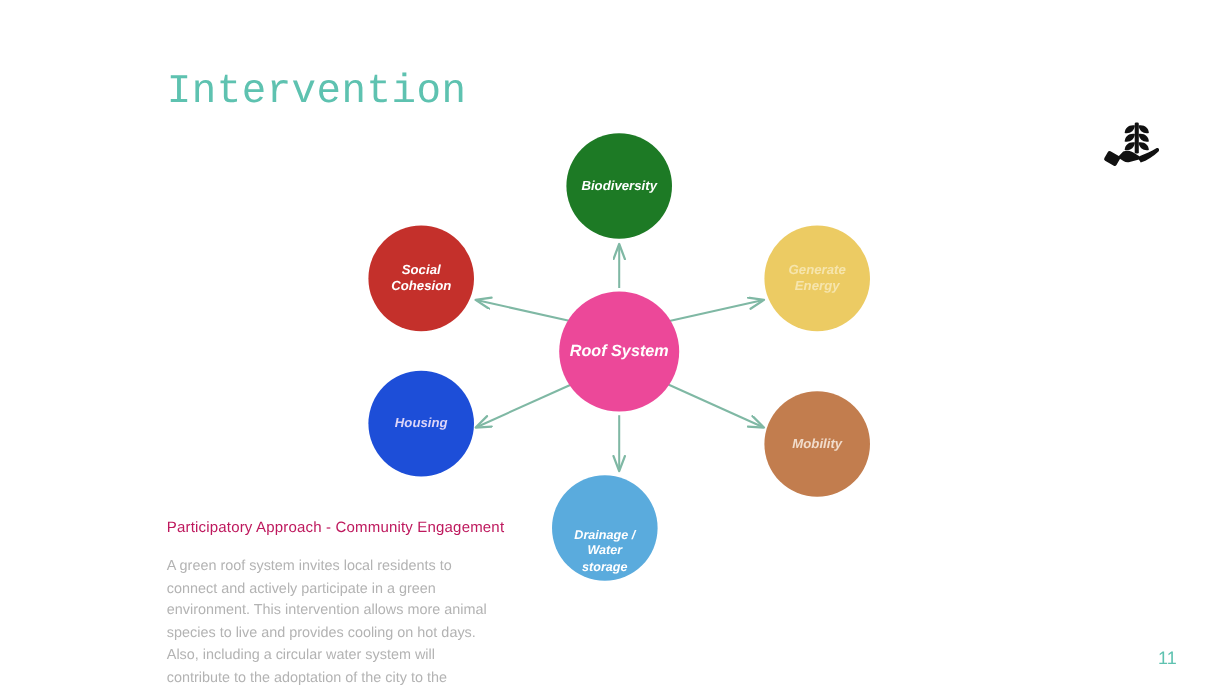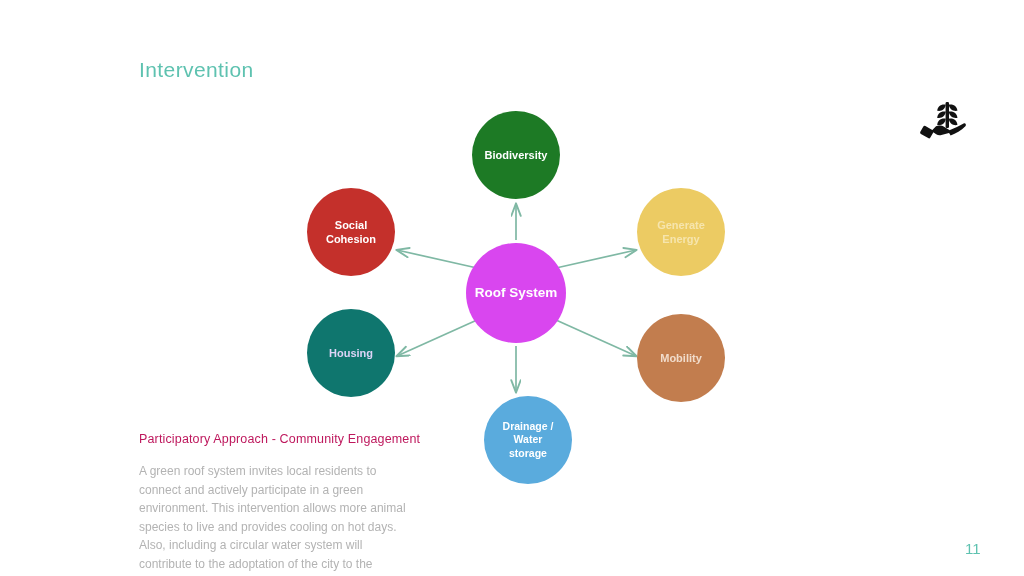--- a/index.html
+++ b/index.html
@@ -21,22 +21,22 @@
     position: absolute;
     inset: 0;
     background: #ffffff;
   }
 
   
   #page-title {
     position: absolute;
     left: 139px;
     top: 58px;
-    font-family: Liberation Sans, sans-serif;
-    font-size: 21px;
+    font-family: Liberation Mono, monospace;
+    font-size: 34px;
     font-weight: 400;
     letter-spacing: 0.4px;
     color: #5ec2b0;
     white-space: nowrap;
   }
 
   
   #logo {
     position: absolute;
     left: 919px;
@@ -67,20 +67,21 @@
     border-radius: 50%;
     display: flex;
     align-items: center;
     justify-content: center;
     text-align: center;
     color: #ffffff;
     font-weight: bold;
     line-height: 1.28;
     box-sizing: border-box;
     padding: 4px;
+    font-style: italic;
   }
   .node .node-label { display: block; white-space: pre-line; }
 
   .node-center {
     width: 100px;
     height: 100px;
     left: 466px;
     top: 243px;
     font-size: 13.5px;
     z-index: 3;
@@ -89,22 +90,22 @@
     width: 88px;
     height: 88px;
     font-size: 11px;
     z-index: 3;
   }
 
   #node-biodiversity { left: 472px; top: 111px; }
   #node-social       { left: 307px; top: 188px; }
   #node-energy       { left: 637px; top: 188px; }
   #node-housing      { left: 307px; top: 309px; }
-  #node-mobility     { left: 637px; top: 314px; }
-  #node-drainage     { left: 484px; top: 396px; font-size: 10.5px; }
+  #node-mobility     { left: 637px; top: 326px; }
+  #node-drainage     { left: 460px; top: 396px; font-size: 10.5px; align-items: flex-end; }
 
   
   #body-text {
     position: absolute;
     left: 139px;
     top: 432px;
     width: 300px;
   }
   #body-heading {
     font-size: 12.5px;
@@ -172,39 +173,39 @@
 
         <line x1="516" y1="240" x2="516" y2="204"></line>
         <line x1="477" y1="268" x2="397" y2="250"></line>
         <line x1="556" y1="268" x2="636" y2="250"></line>
         <line x1="477" y1="320" x2="397" y2="356"></line>
         <line x1="556" y1="320" x2="636" y2="356"></line>
         <line x1="516" y1="346" x2="516" y2="392"></line>
       </g>
     </svg>
 
-    <div class="node node-center" id="node-center" style="background:#d946ef;color:#ffffff;">
+    <div class="node node-center" id="node-center" style="background:#ec4899;color:#ffffff;">
       <span class="node-label">Roof System</span>
     </div>
 
     <div class="node node-sat" id="node-biodiversity" style="background:#1d7a25;color:#ffffff;">
       <span class="node-label">Biodiversity</span>
     </div>
 
     <div class="node node-sat" id="node-energy" style="background:#eccb63;color:#f6e5ad;">
       <span class="node-label">Generate
 Energy</span>
     </div>
 
     <div class="node node-sat" id="node-social" style="background:#c4302b;color:#ffffff;">
       <span class="node-label">Social
 Cohesion</span>
     </div>
 
-    <div class="node node-sat" id="node-housing" style="background:#0f766e;color:#dcd4f7;">
+    <div class="node node-sat" id="node-housing" style="background:#1d4ed8;color:#dcd4f7;">
       <span class="node-label">Housing</span>
     </div>
 
     <div class="node node-sat" id="node-mobility" style="background:#c27d4e;color:#f1dccb;">
       <span class="node-label">Mobility</span>
     </div>
 
     <div class="node node-sat" id="node-drainage" style="background:#5aabdd;color:#ffffff;">
       <span class="node-label">Drainage /
 Water

